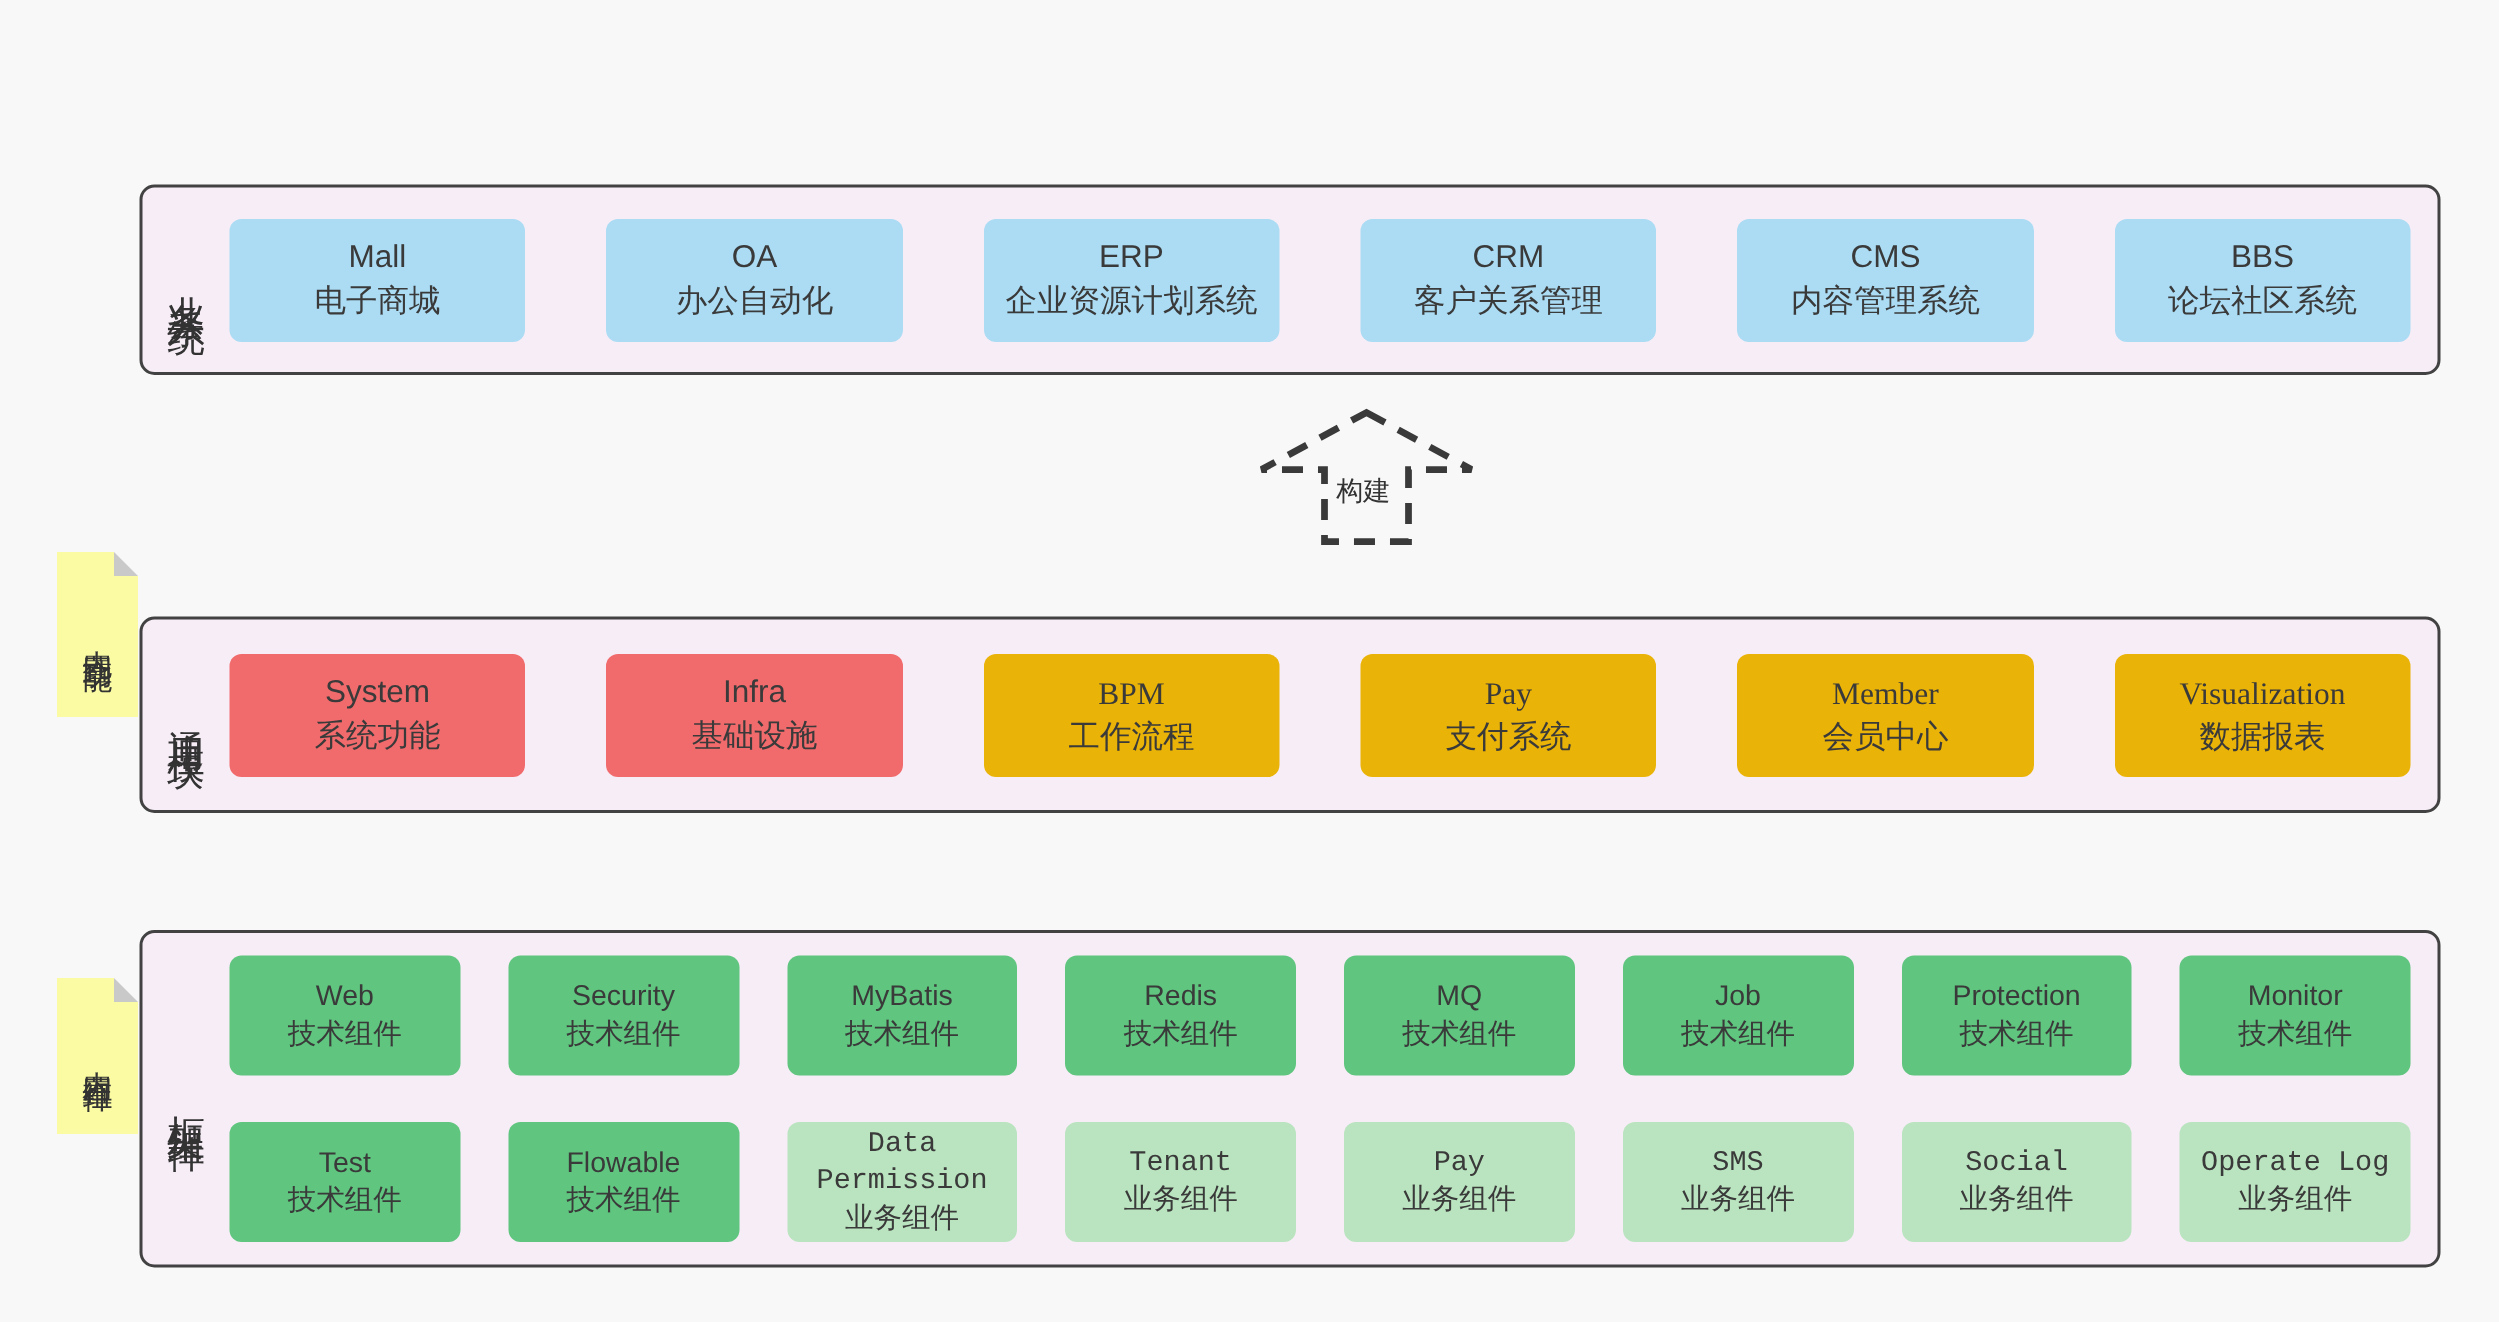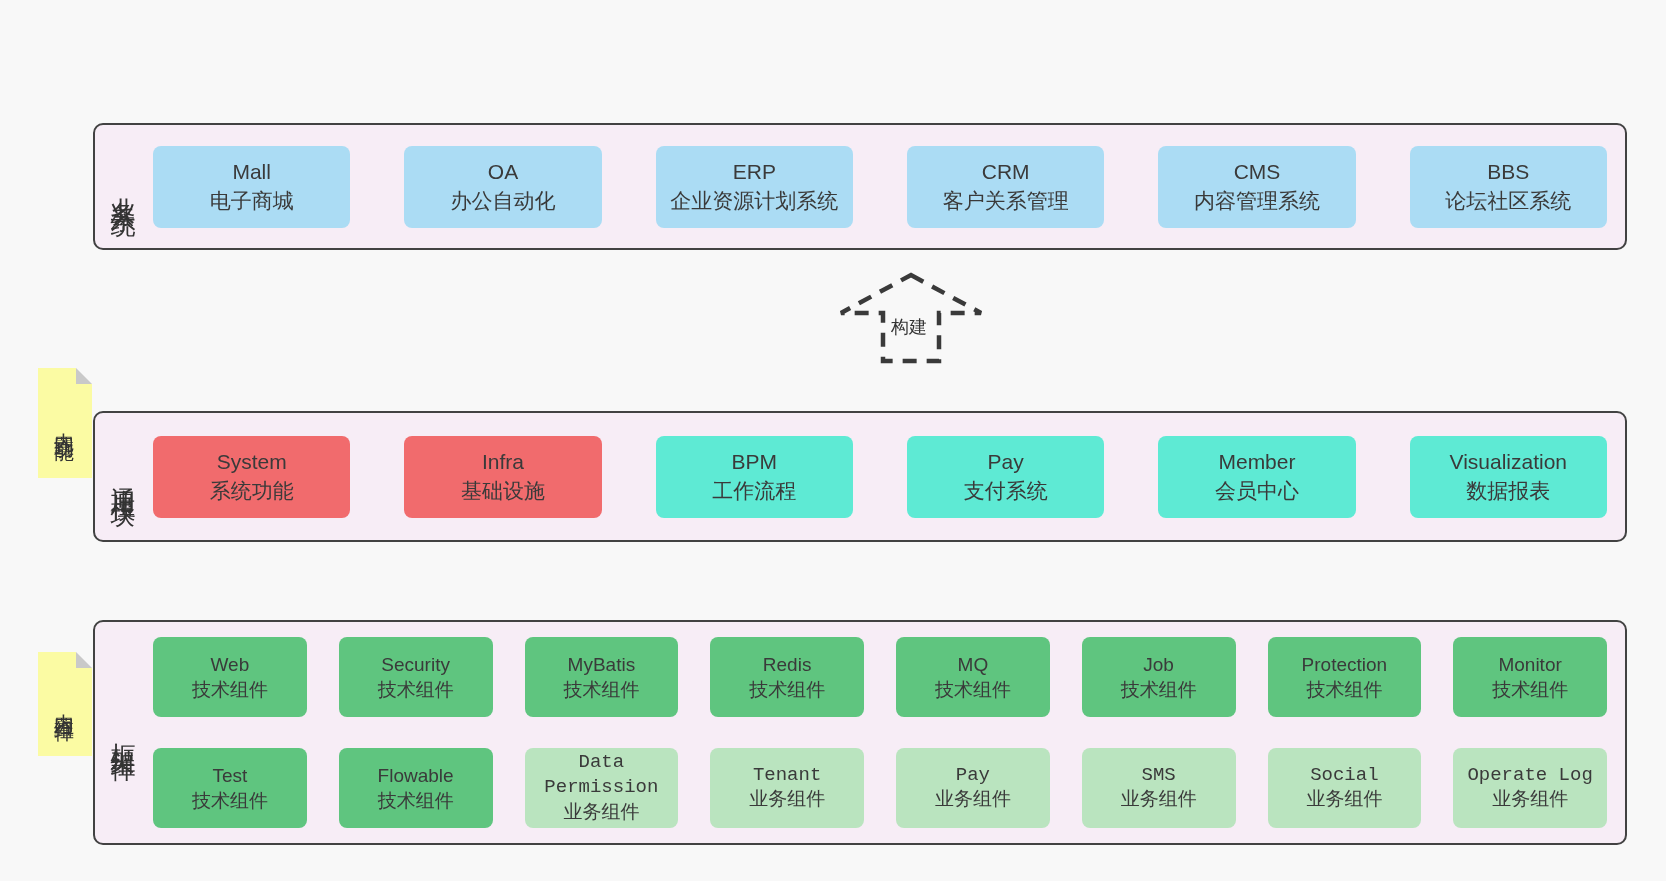--- a/index.html
+++ b/index.html
@@ -24,21 +24,21 @@
   .box{
     flex:1;height:82px;border-radius:8px;
     display:flex;flex-direction:column;align-items:center;justify-content:center;
     text-align:center;font-size:21px;line-height:1.35;
   }
   .rows{flex:1;display:flex;flex-direction:column;justify-content:center;gap:31px;padding-right:18px;}
   .row{display:flex;gap:32px;}
   .row .box{height:80px;font-size:19px;line-height:1.32;border-radius:8px;}
   .blue{background:#abdcf4;}
   .red{background:#f16b6d;}
-  .pink{background:#5eead4;}
+  .pink{background:#eab308;font-family:Liberation Serif, serif;}
   .green{background:#5fc57f;}
   .green-light{background:#bae4bf;font-family:Liberation Mono, monospace;}
   .note{
     position:absolute;left:38px;width:54px;background:#fbfba3;
     display:flex;align-items:center;justify-content:center;z-index:1;
   }
   #note-modules{top:368px;height:110px;}
   #note-framework{top:652px;height:104px;}
   .note::before{
     content:"";position:absolute;top:0;right:0;width:0;height:0;

